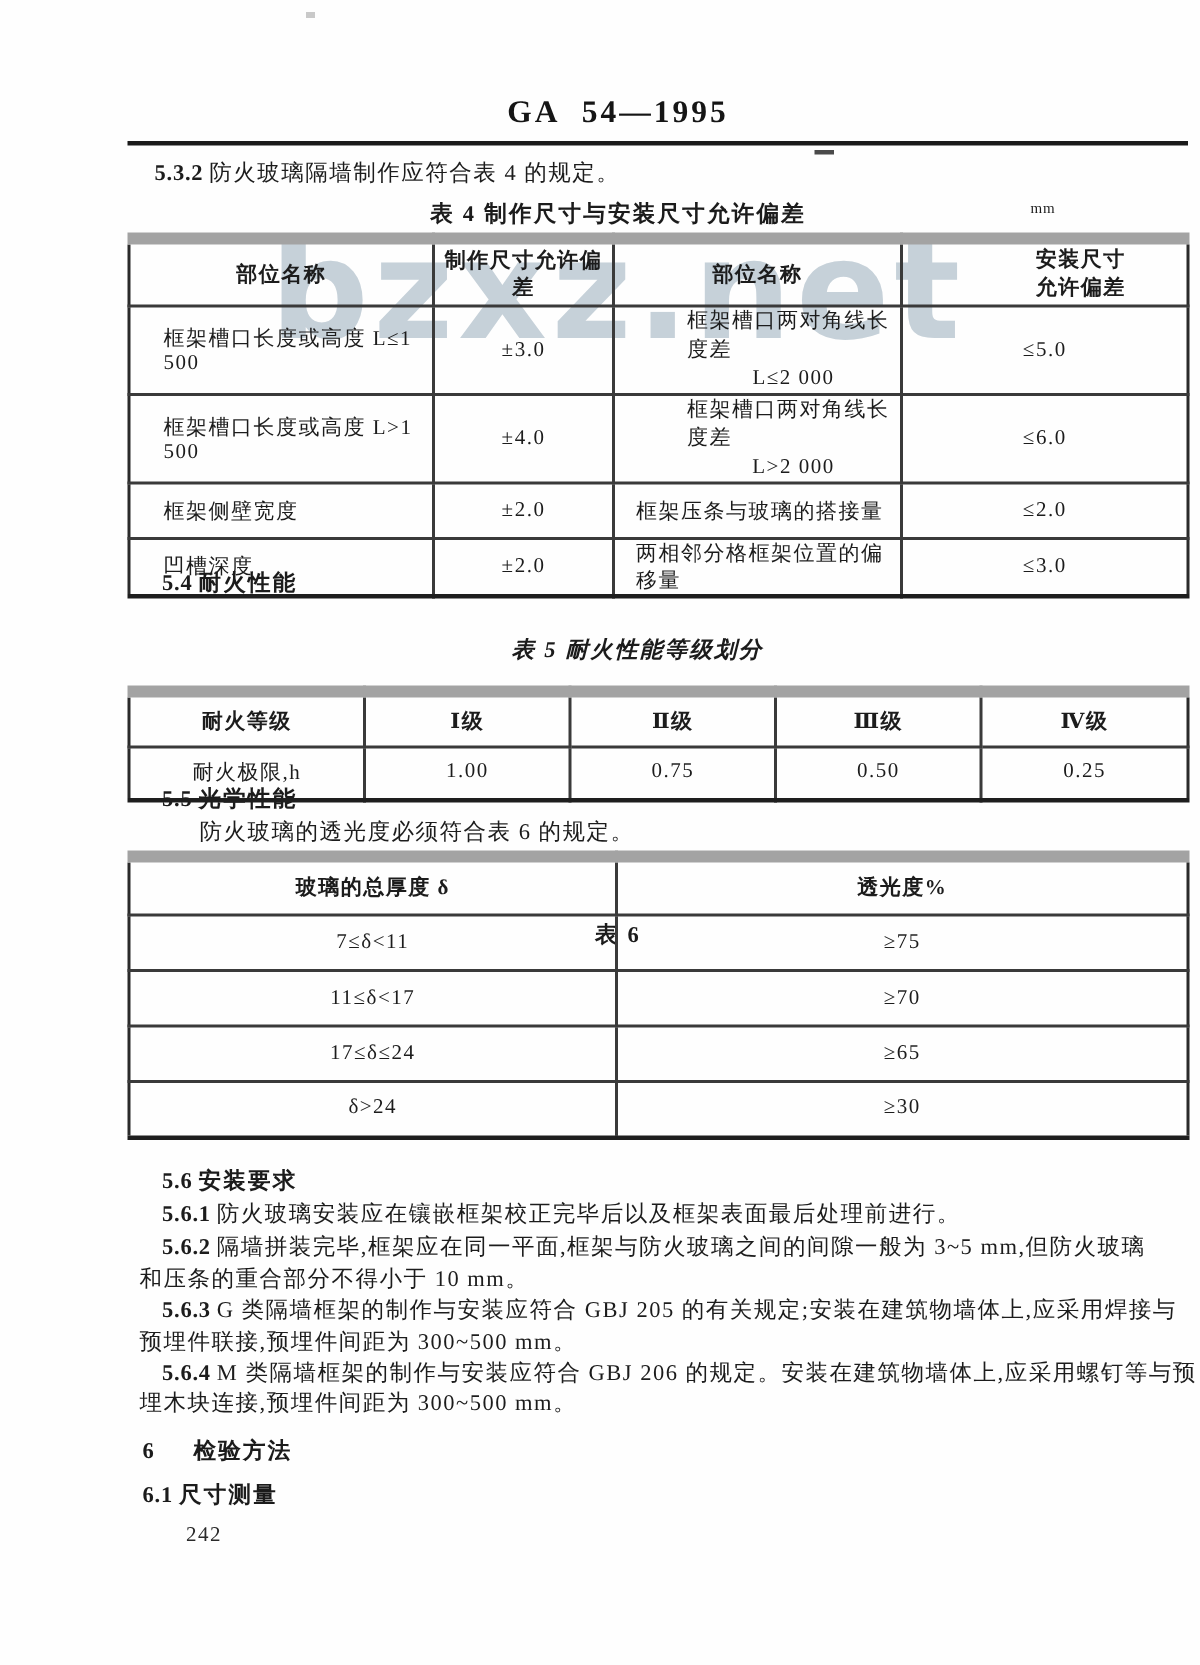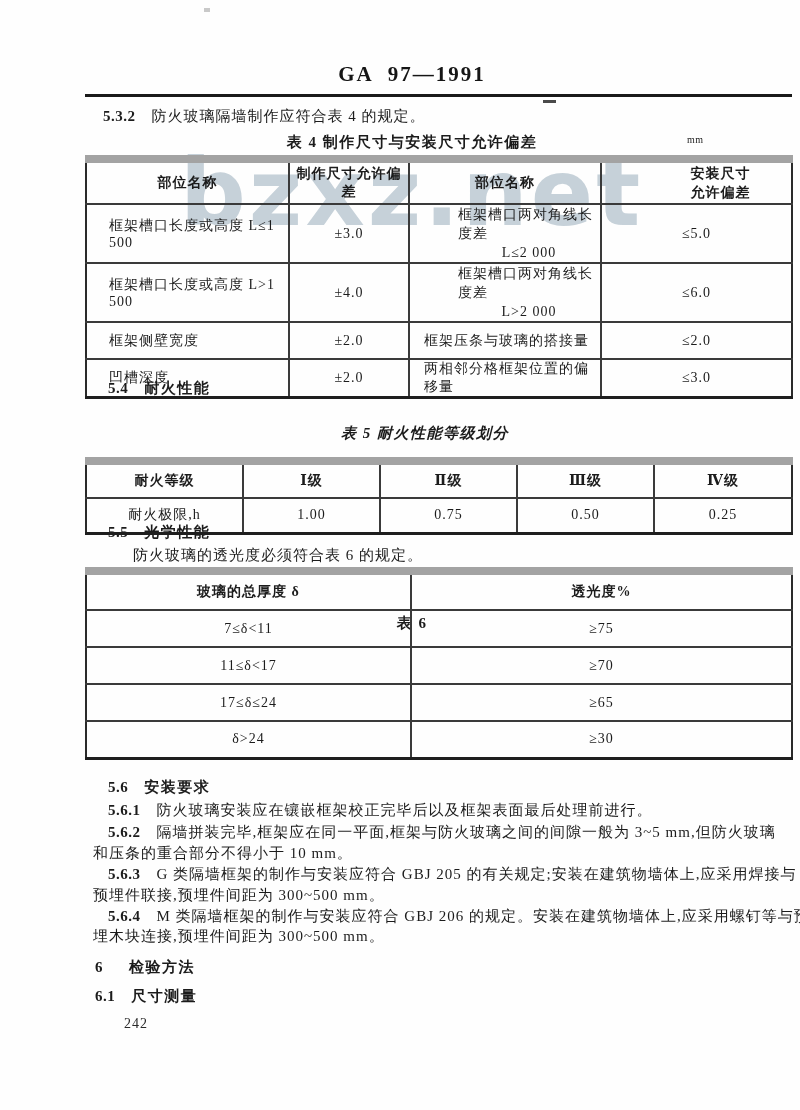--- a/index.html
+++ b/index.html
@@ -10,21 +10,21 @@
   }
   .abs{position:absolute;white-space:nowrap;}
   .doc-title{
     top:62px;left:412px;transform:translateX(-50%);
     font-size:21px;font-weight:bold;letter-spacing:2px;word-spacing:8px;color:#151515;
   }
   .head-rule{top:94px;left:85px;width:707px;height:3px;background:#1a1a1a;}
   .rule-tick{top:100px;left:543px;width:13px;height:3px;background:#4a4a4a;}
   .speck{top:8px;left:204px;width:6px;height:4px;background:#c9c9c9;}
   .bodyline{font-size:15px;letter-spacing:1px;line-height:20px;color:#1c1c1c;}
-  .secnum{font-weight:bold;margin-right:16px;letter-spacing:0.5px;}
+  .secnum{font-weight:bold;margin-right:4px;letter-spacing:0.5px;}
   .sechead{font-size:15px;font-weight:bold;letter-spacing:1.5px;}
   .caption{font-size:15px;font-weight:bold;letter-spacing:1.5px;transform:translateX(-50%);}
   .unit{font-size:10px;letter-spacing:0.5px;}
   .watermark{
     top:140px;left:180px;z-index:0;
     font-family:"DejaVu Sans","Liberation Sans",sans-serif;
     font-size:92px;font-weight:bold;letter-spacing:3px;
     color:rgba(152,172,186,0.55);
   }
   table{border-collapse:collapse;table-layout:fixed;z-index:1;background:transparent;}
@@ -46,21 +46,21 @@
   .c3b{text-align:center;}
   .pagenum{font-size:14px;letter-spacing:1px;color:#2a2a2a;}
 </style>
 </head>
 <body>
 
 <div class="page">
 
   <div class="abs speck"></div>
 
-  <div class="abs doc-title">GA 97—1991</div>
+  <div class="abs doc-title">GA 54—1995</div>
   <div class="abs head-rule"></div>
   <div class="abs rule-tick"></div>
 
   <div class="abs watermark">bzxz.net</div>
 
   <div class="abs bodyline" style="top:106px;left:103px;">
     <span class="secnum">5.3.2</span><span>防火玻璃隔墙制作应符合表 4 的规定。</span>
   </div>
 
   <div class="abs caption" style="top:133px;left:412px;">表 4  制作尺寸与安装尺寸允许偏差</div>

